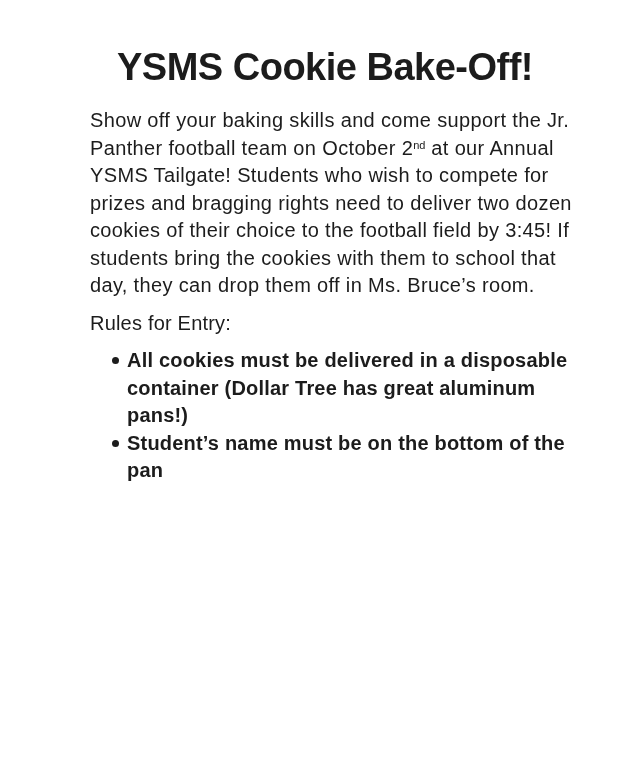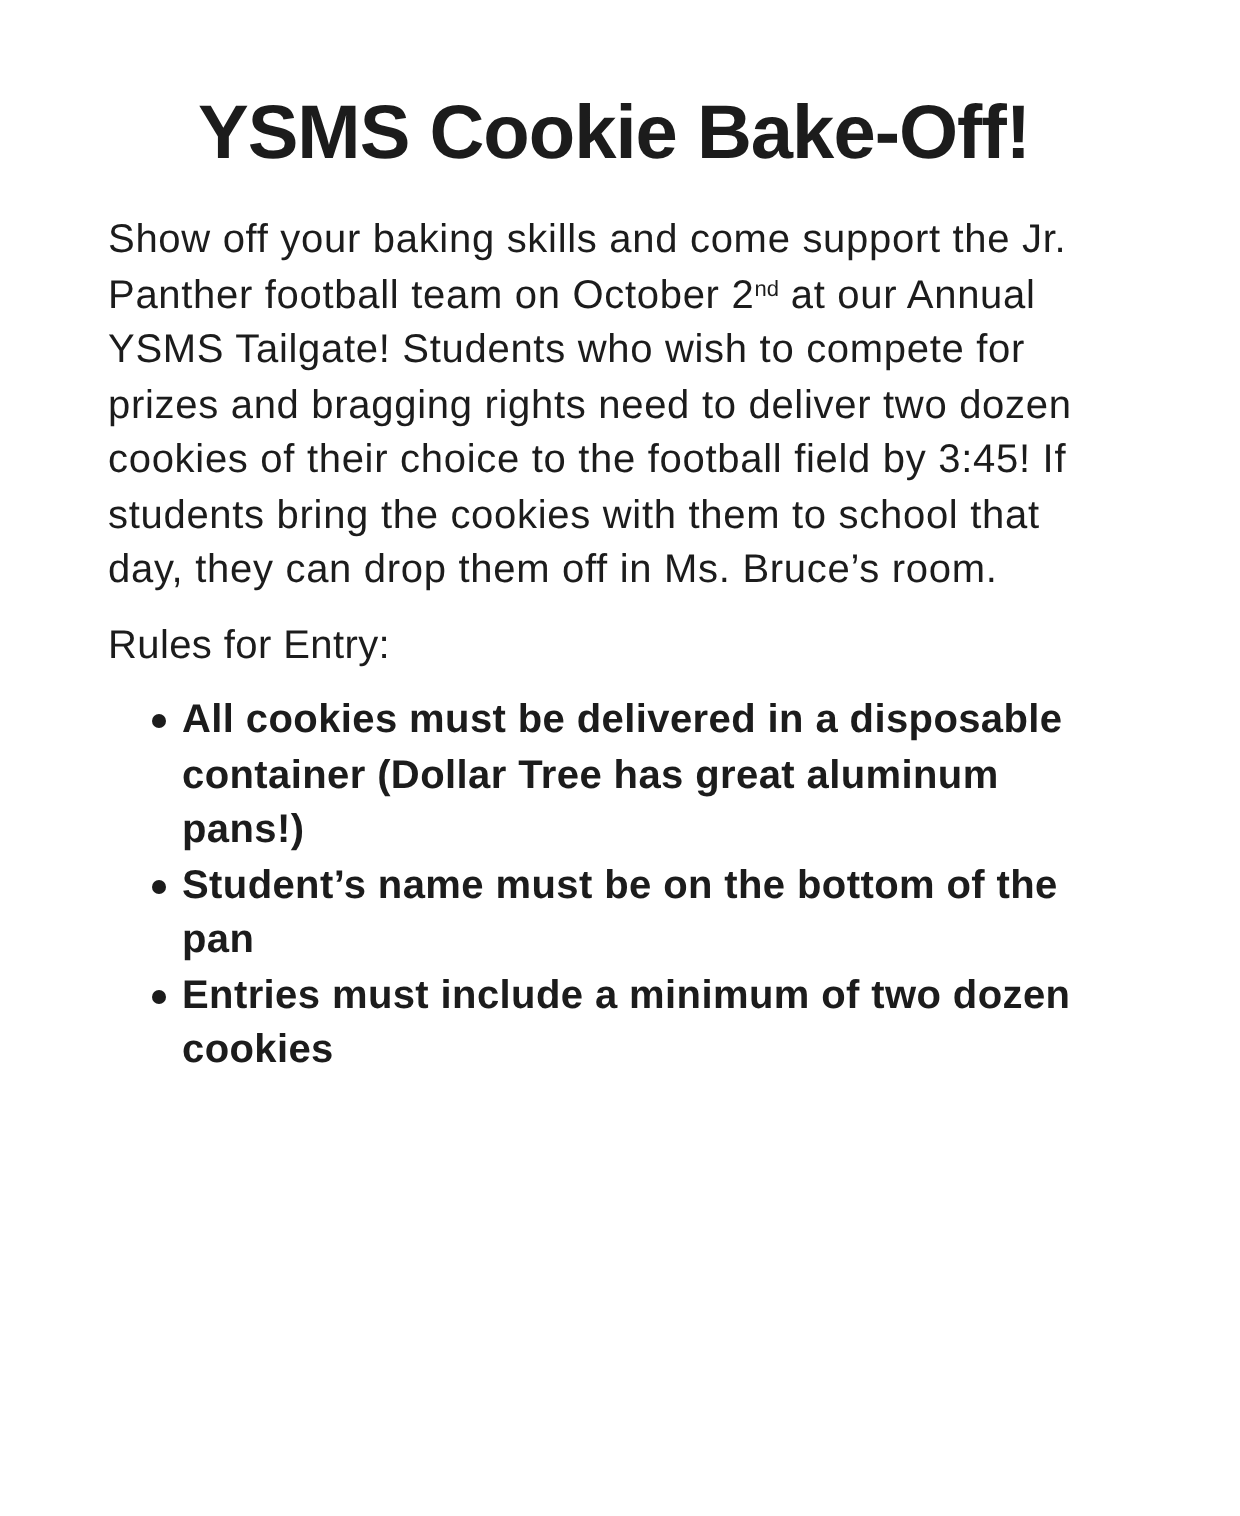--- a/index.html
+++ b/index.html
@@ -13,21 +13,21 @@
     width: 620px;
     height: 758px;
     background: var(--bg-color);
     font-family: "Liberation Sans", sans-serif;
     color: var(--text-color);
     overflow: hidden;
   }
   .flyer {
     width: 620px;
     height: 758px;
-    padding: 45px 60px 0 54px;
+    padding: 45px 60px 0 90px;
     background: var(--bg-color);
   }
   .flyer-title {
     margin: 0;
     font-size: 38px;
     line-height: 44px;
     font-weight: 700;
     letter-spacing: -0.5px;
     text-align: center;
     white-space: nowrap;
@@ -96,19 +96,15 @@
 
   <ul class="rules-list">
     <li class="rule-item">
       <span class="bullet"></span>
       <span>All cookies must be delivered in a disposable container (Dollar Tree has great aluminum pans!)</span>
     </li>
     <li class="rule-item">
       <span class="bullet"></span>
       <span>Student’s name must be on the bottom of the pan</span>
     </li>
-    <li class="rule-item">
-      <span class="bullet"></span>
-      <span>Entries must include a minimum of two dozen cookies</span>
-    </li>
   </ul>
 
 </div>
 
 </body></html>

